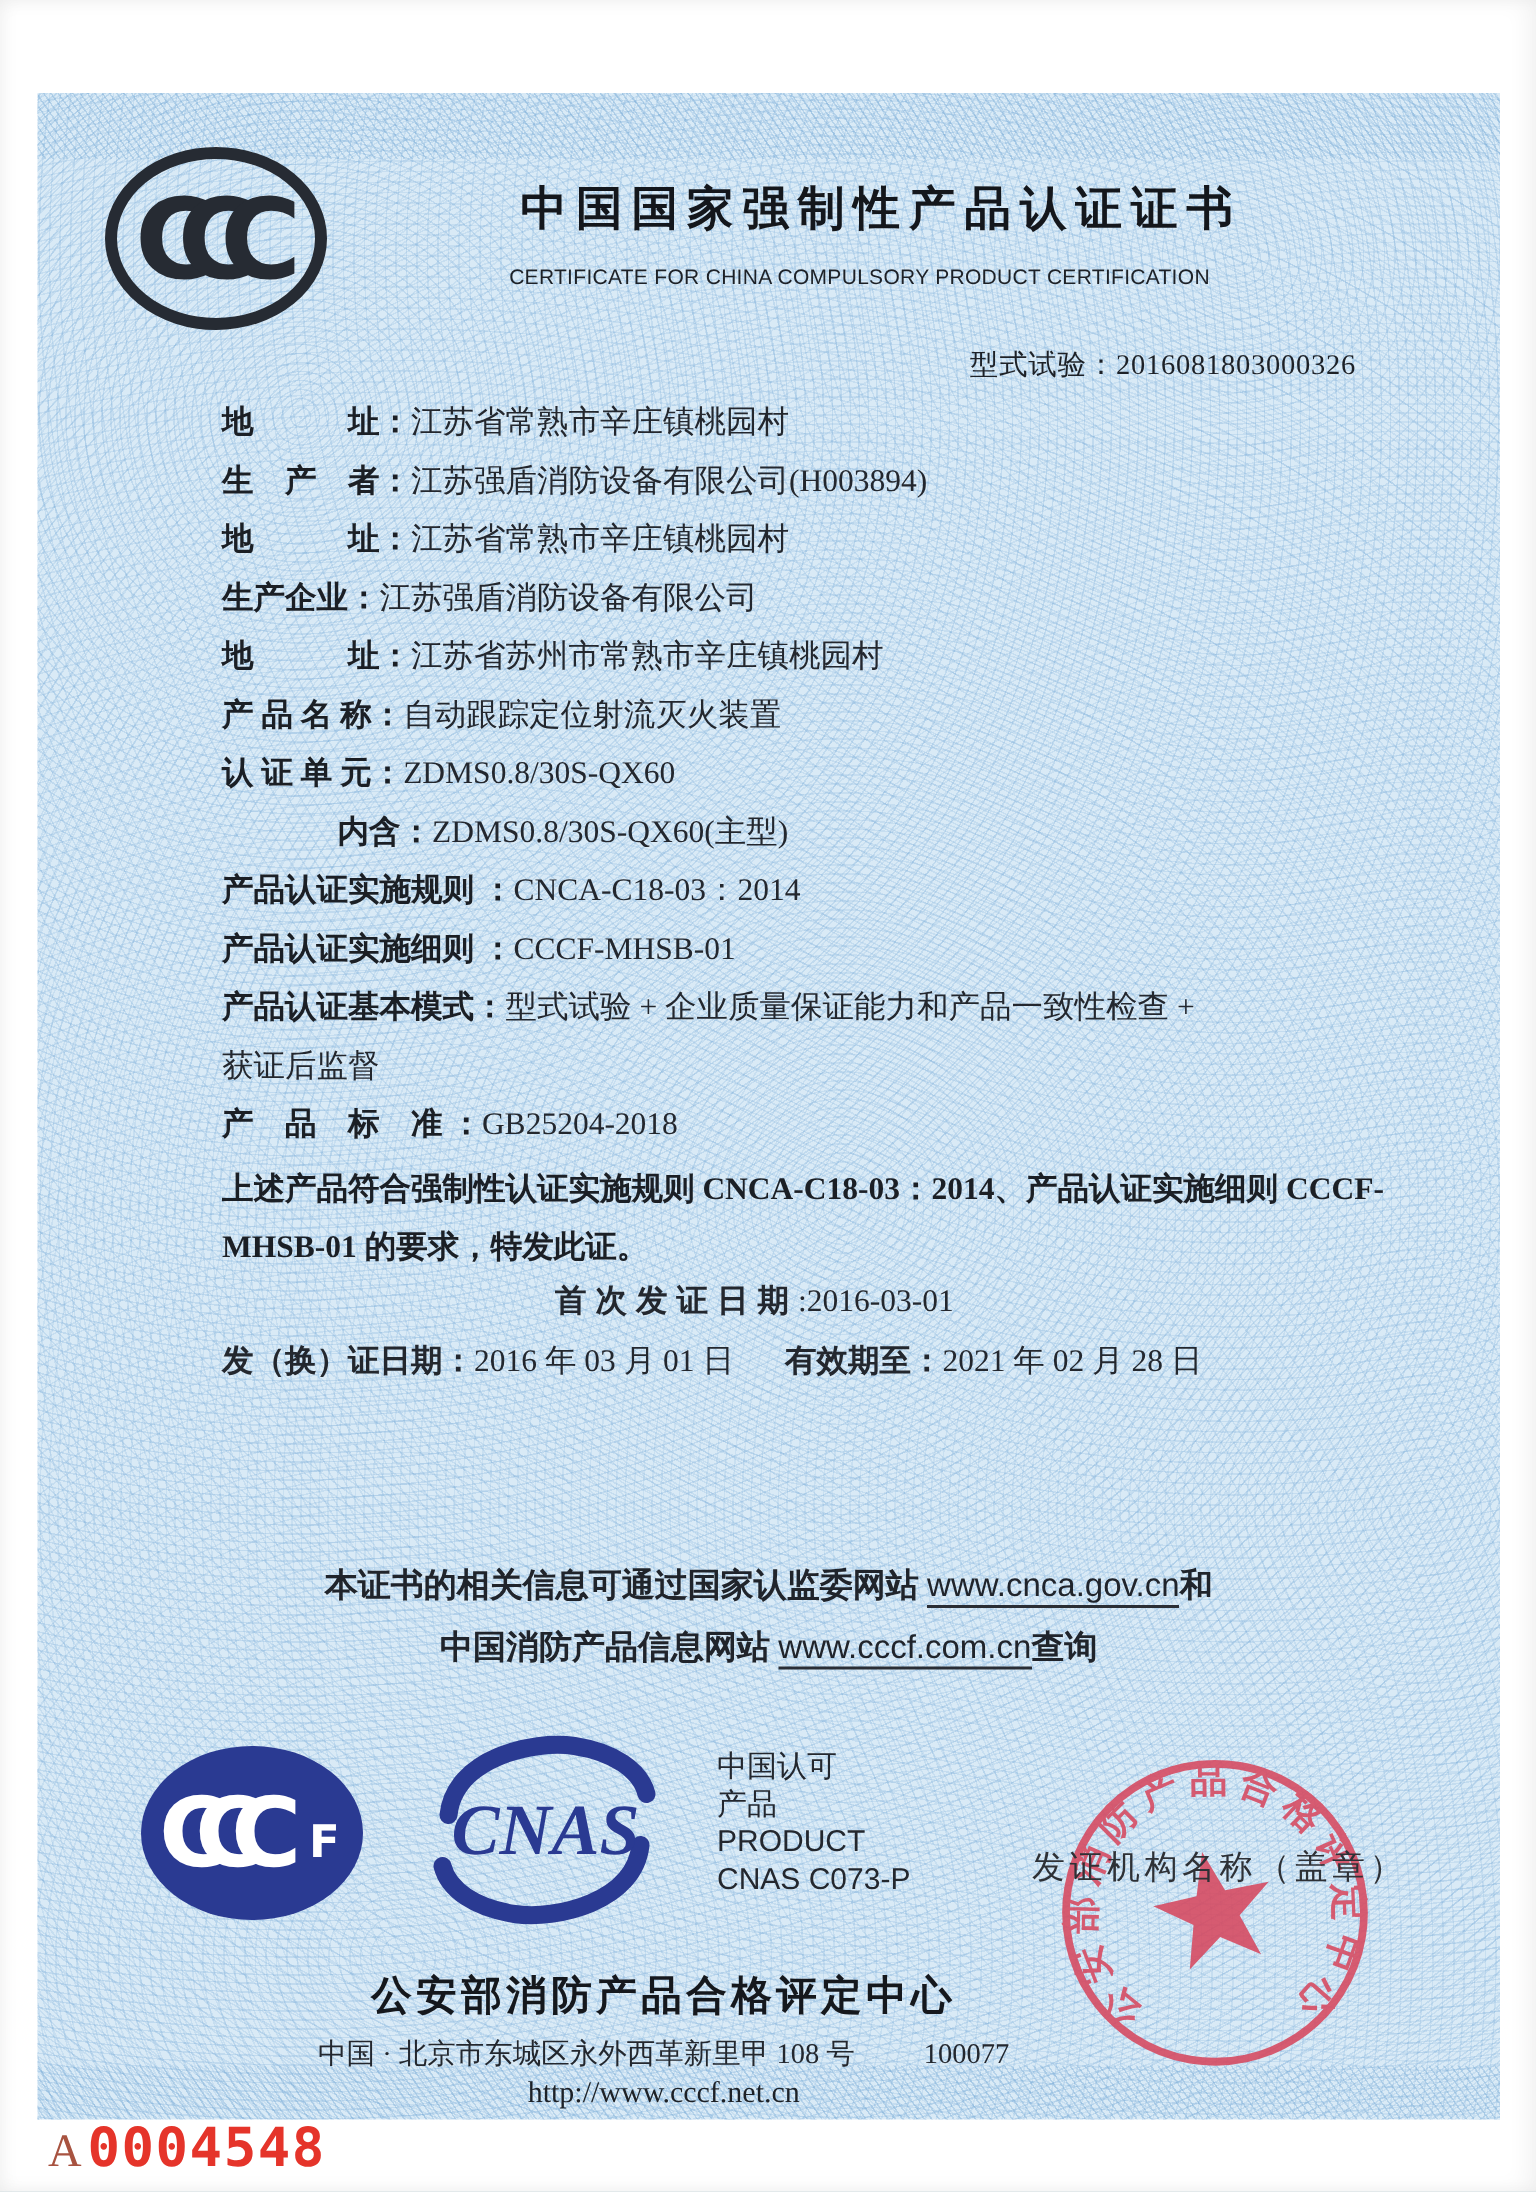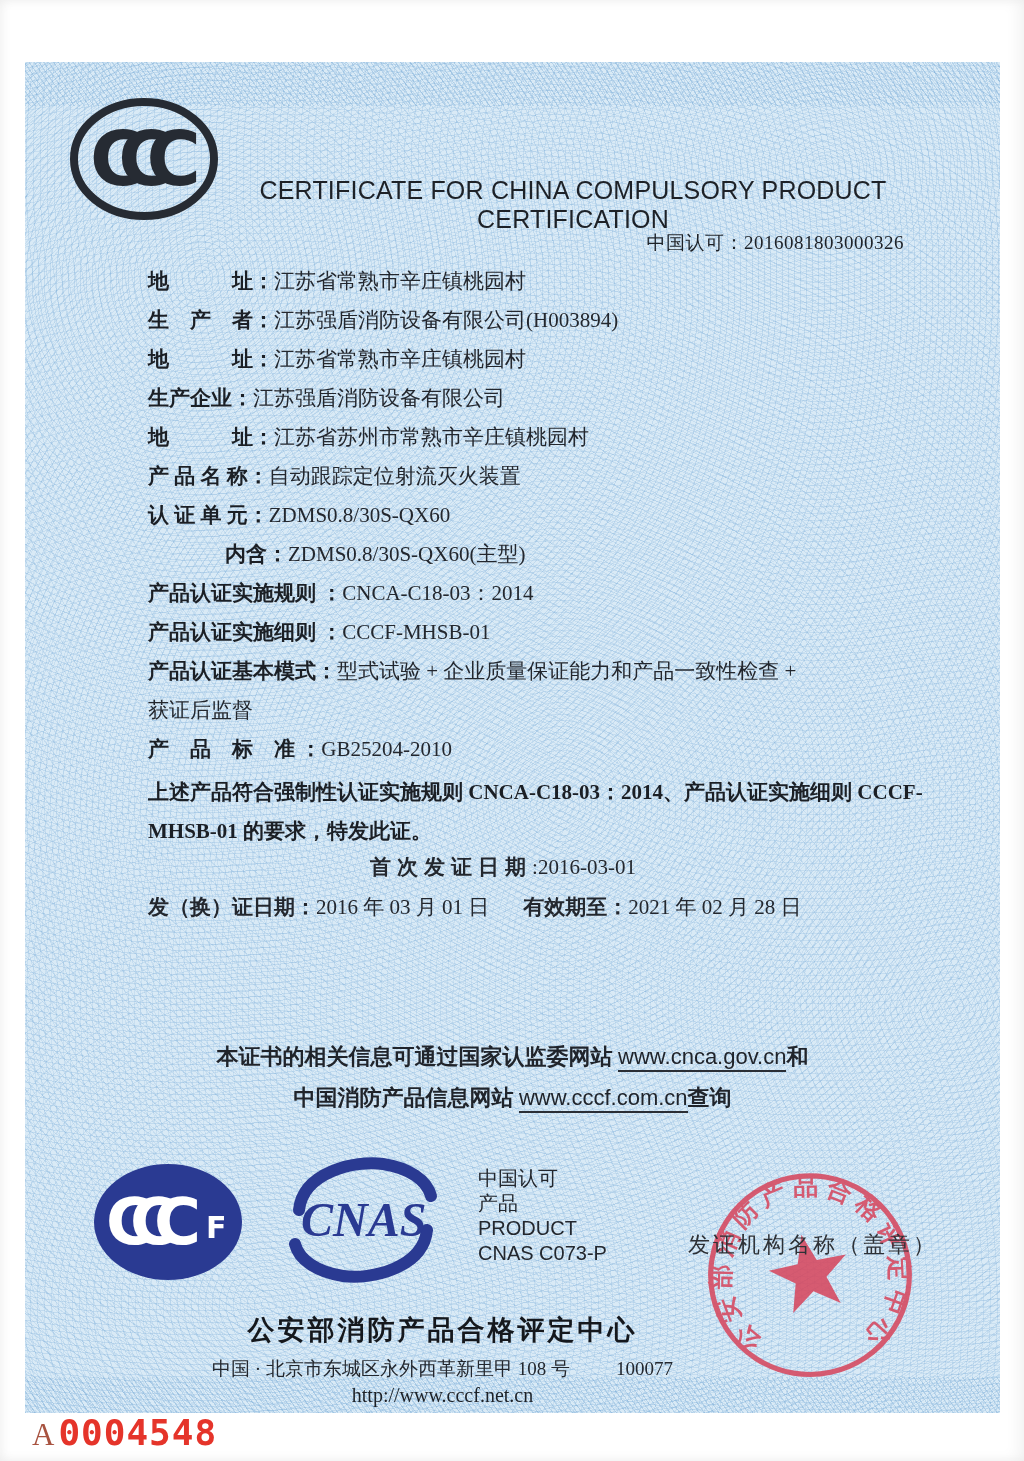--- a/index.html
+++ b/index.html
@@ -15,21 +15,21 @@
           repeating-radial-gradient(circle at 25% 92%, rgba(122,172,216,.20) 0 1px, transparent 1px 7px),
           repeating-radial-gradient(circle at 95% 70%, rgba(122,172,216,.18) 0 1px, transparent 1px 6px);}
   .hatch{position:absolute;left:0;right:0;height:44px;
          background:repeating-linear-gradient(55deg, rgba(116,168,212,.35) 0 1px, transparent 1px 4px);}
   .hatch.top{top:0;} .hatch.bottom{bottom:0;height:36px;}
   .ccc-mark{position:absolute;left:43px;top:34px;}
   .title{position:absolute;left:190px;right:40px;top:56px;text-align:center;
          font-family:"Liberation Sans",sans-serif;font-weight:700;font-size:31px;
          letter-spacing:6px;color:#14171c;}
   .subtitle{position:absolute;left:150px;right:29px;top:114px;text-align:center;
-            font-family:"Liberation Sans",sans-serif;font-size:25px;letter-spacing:.2px;color:#1d2127;}
+            font-family:"Liberation Sans",sans-serif;font-size:14px;letter-spacing:.2px;color:#1d2127;}
   .certno{position:absolute;right:96px;top:168px;font-size:19px;color:#1d2127;letter-spacing:.5px;}
   .fields{position:absolute;left:123px;top:204px;width:800px;font-size:21px;color:#23272e;}
   .row{height:39px;line-height:30px;white-space:nowrap;}
   .row .label{font-weight:700;color:#1b1f25;}
   .row.indent{padding-left:77px;}
   .statement{font-weight:700;line-height:39px;color:#1b1f25;width:797px;white-space:normal;height:78px;}
   .first-issue{height:39px;line-height:32px;text-align:center;padding-right:90px;}
   .first-issue .label{font-weight:700;letter-spacing:6px;}
   .issue-line{height:42px;line-height:34px;white-space:nowrap;}
   .issue-line .label{font-weight:700;}
@@ -63,37 +63,38 @@
 <div class="page">
   <div class="cert">
     <div class="hatch top"></div>
     <div class="hatch bottom"></div>
 
     <svg class="ccc-mark" width="152" height="128" viewBox="0 0 152 128">
       <ellipse cx="76" cy="63" rx="70" ry="57" fill="none" stroke="#262b33" stroke-width="8"></ellipse>
       <text x="22" y="89" font-family="DejaVu Sans, sans-serif" font-weight="bold" font-size="74" letter-spacing="-26" fill="#262b33">CCC</text>
     </svg>
 
+    <div class="title">中国国家强制性产品认证证书</div>
     <div class="subtitle">CERTIFICATE FOR CHINA COMPULSORY PRODUCT CERTIFICATION</div>
-    <div class="certno">中国认可：2016081803000326</div>
+    <div class="certno">型式试验：2016081803000326</div>
 
     <div class="fields">
       <div class="row"><span class="label">地　　　址：</span><span class="value">江苏省常熟市辛庄镇桃园村</span></div>
       <div class="row"><span class="label">生　产　者：</span><span class="value">江苏强盾消防设备有限公司(H003894)</span></div>
       <div class="row"><span class="label">地　　　址：</span><span class="value">江苏省常熟市辛庄镇桃园村</span></div>
       <div class="row"><span class="label">生产企业：</span><span class="value">江苏强盾消防设备有限公司</span></div>
       <div class="row"><span class="label">地　　　址：</span><span class="value">江苏省苏州市常熟市辛庄镇桃园村</span></div>
       <div class="row"><span class="label">产 品 名 称：</span><span class="value">自动跟踪定位射流灭火装置</span></div>
       <div class="row"><span class="label">认 证 单 元：</span><span class="value">ZDMS0.8/30S-QX60</span></div>
       <div class="row indent"><span class="label">内含：</span><span class="value">ZDMS0.8/30S-QX60(主型)</span></div>
       <div class="row"><span class="label">产品认证实施规则 ：</span><span class="value">CNCA-C18-03：2014</span></div>
       <div class="row"><span class="label">产品认证实施细则 ：</span><span class="value">CCCF-MHSB-01</span></div>
       <div class="row"><span class="label">产品认证基本模式：</span><span class="value">型式试验 + 企业质量保证能力和产品一致性检查 +</span></div>
       <div class="row"><span class="value">获证后监督</span></div>
-      <div class="row"><span class="label">产　品　标　准 ：</span><span class="value">GB25204-2010</span></div>
+      <div class="row"><span class="label">产　品　标　准 ：</span><span class="value">GB25204-2018</span></div>
 
       <div class="statement">上述产品符合强制性认证实施规则 CNCA-C18-03：2014、产品认证实施细则 CCCF-MHSB-01 的要求，特发此证。</div>
 
       <div class="first-issue">
         <span class="label">首次发证日期</span><span class="value">:2016-03-01</span>
       </div>
       <div class="issue-line">
         <span class="label">发（换）证日期：</span><span class="value">2016 年 03 月 01 日</span><span class="gap"></span><span class="label">有效期至：</span><span class="value">2021 年 02 月 28 日</span>
       </div>
     </div>

